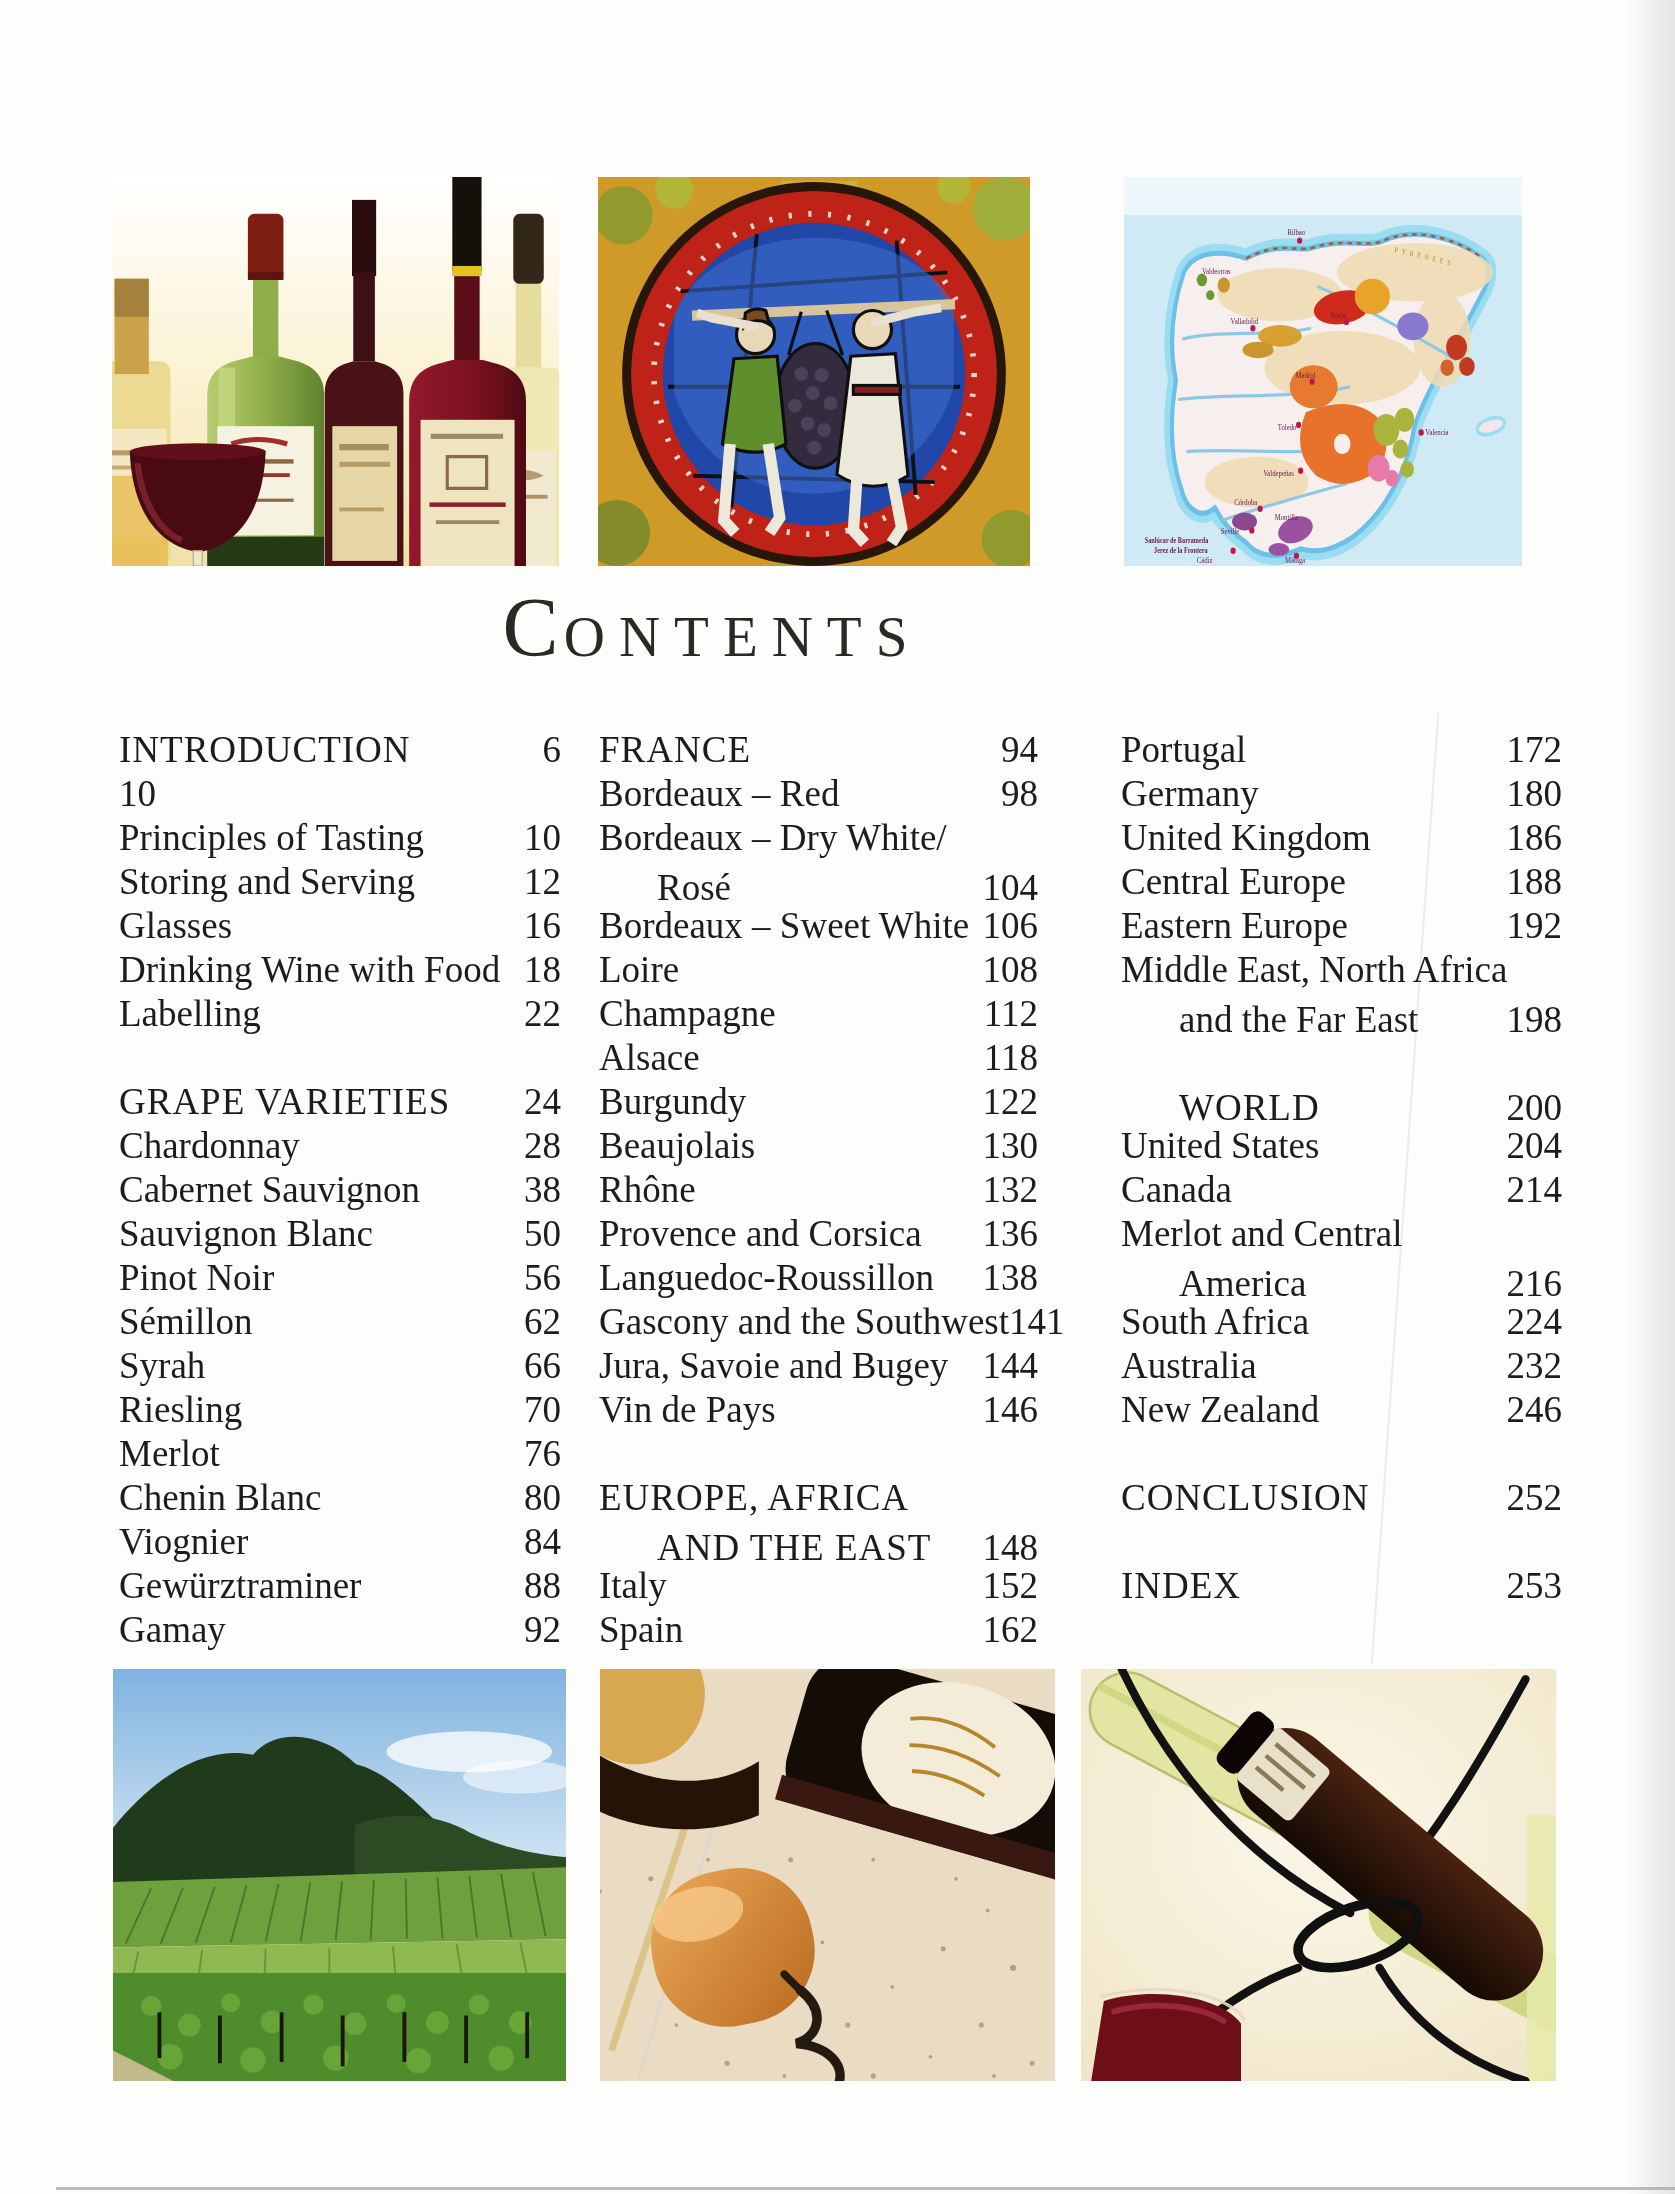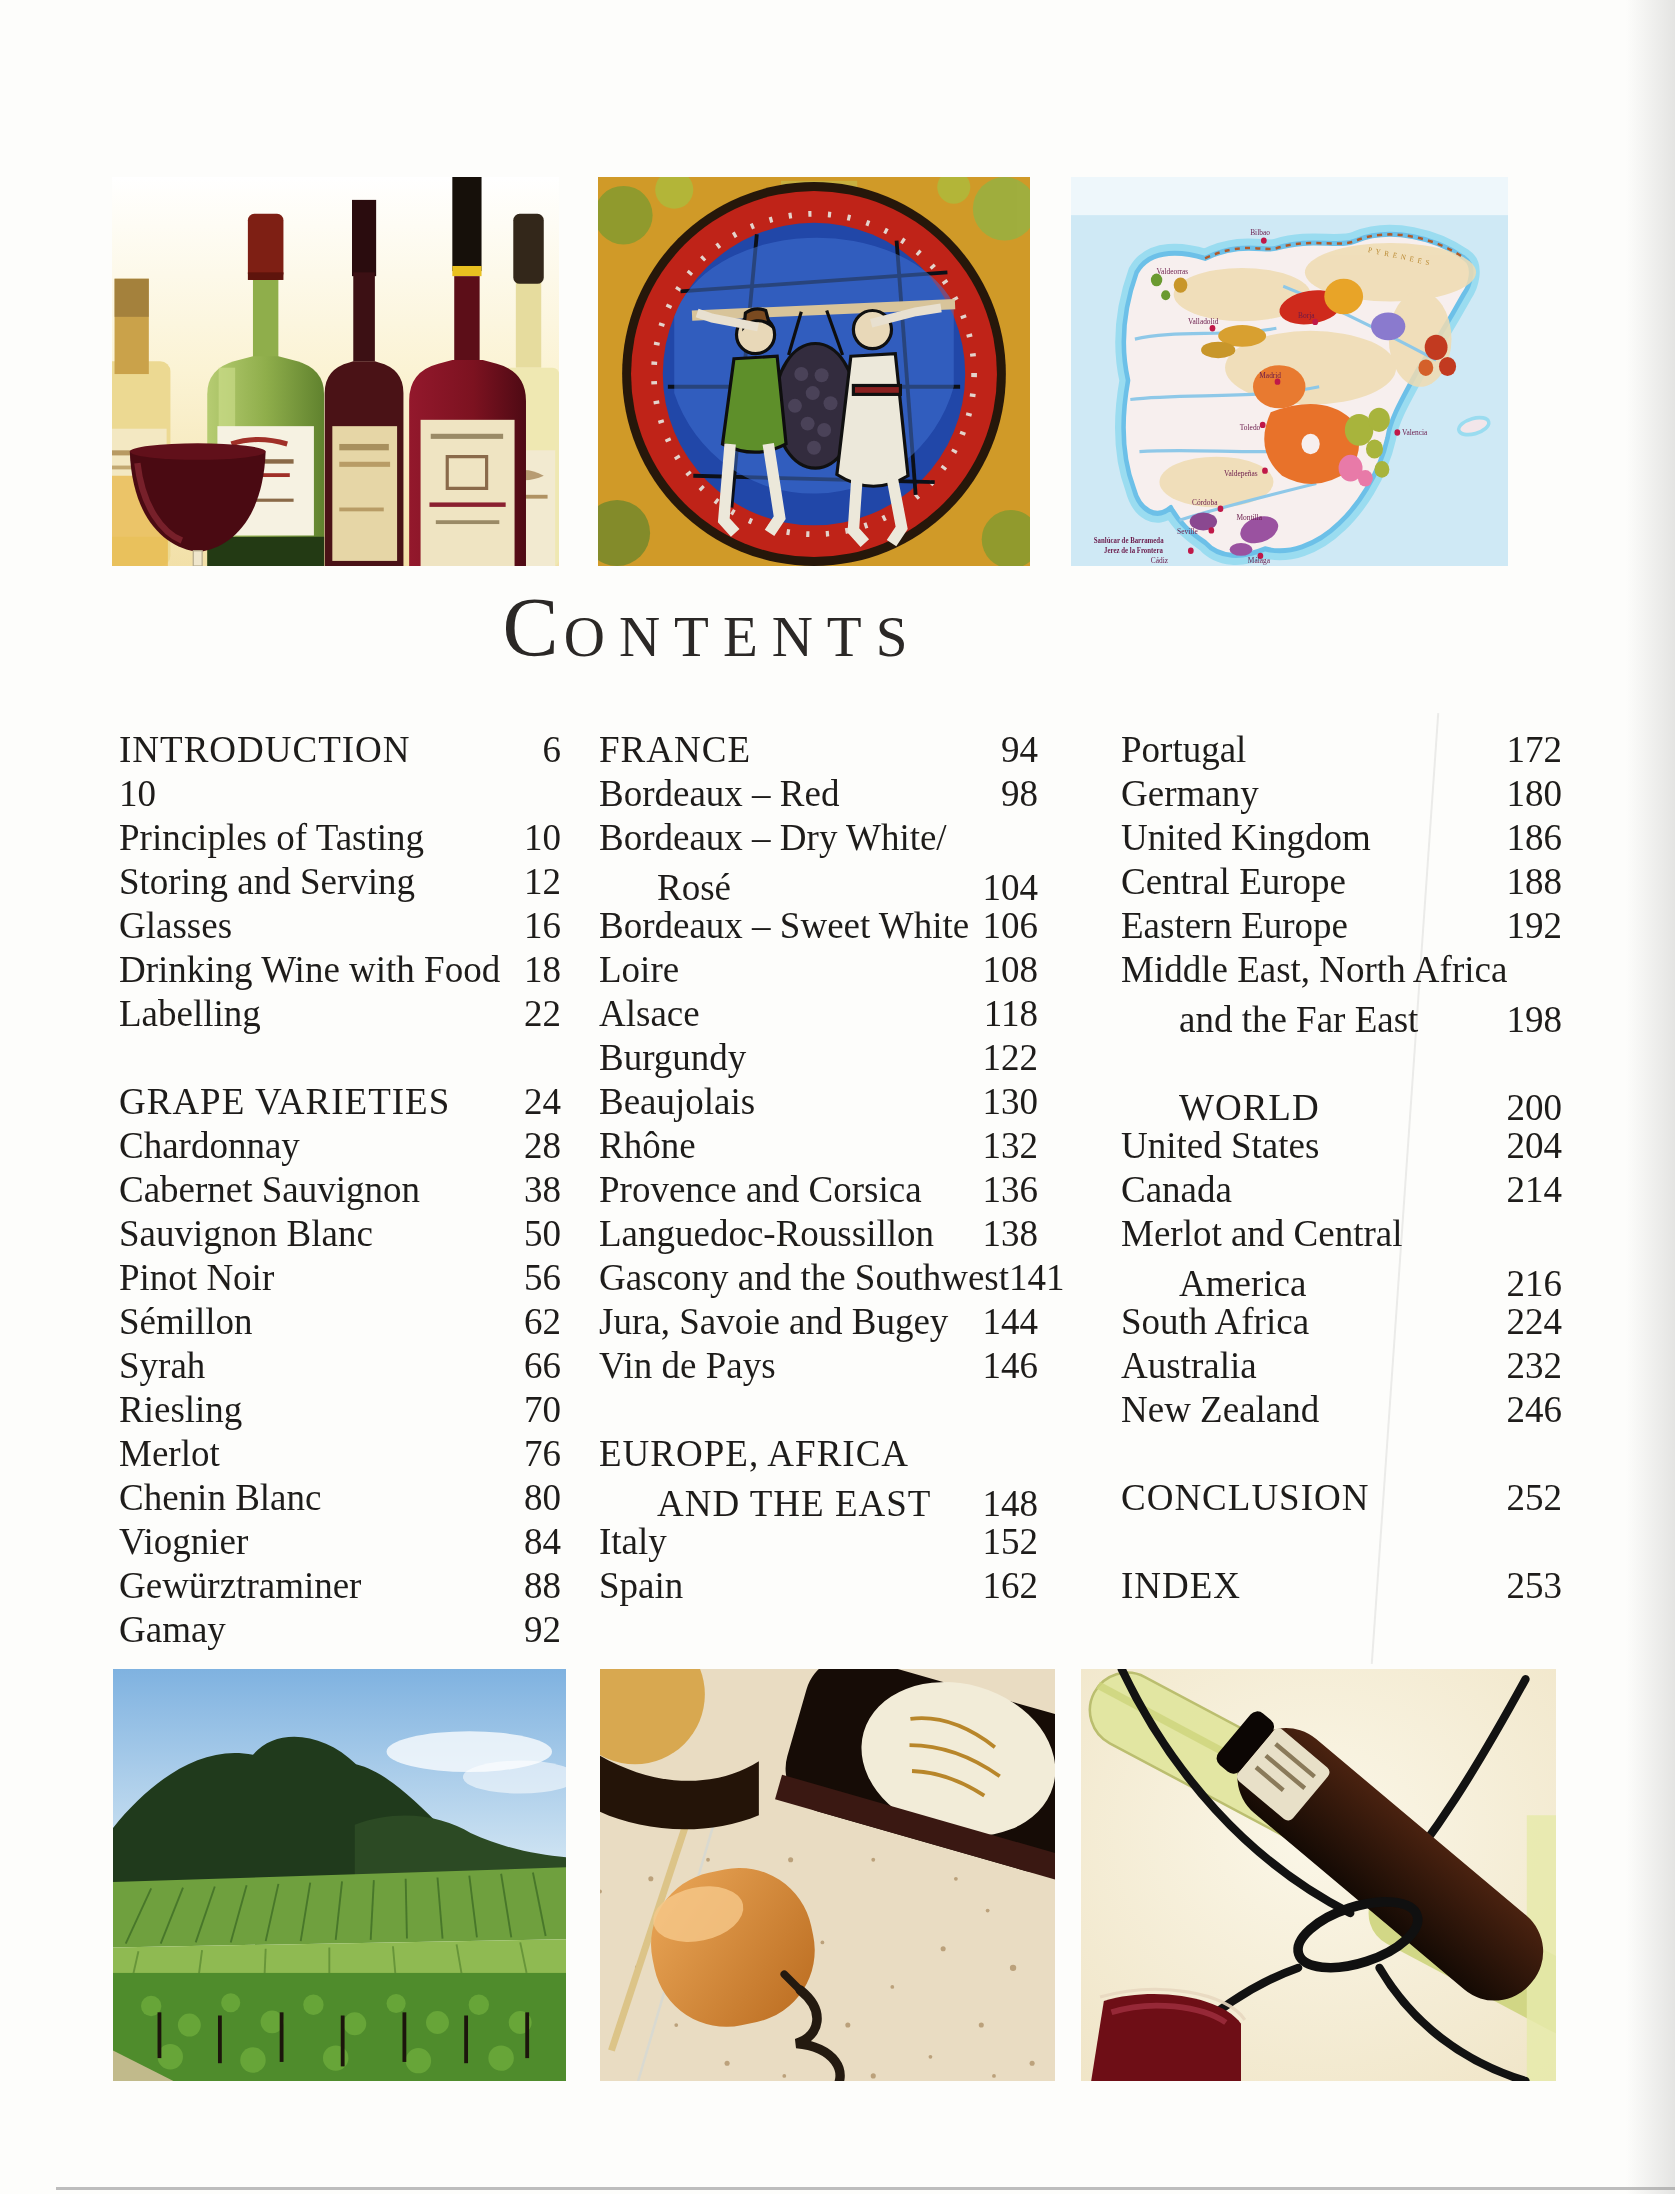--- a/index.html
+++ b/index.html
@@ -178,21 +178,21 @@
     <circle cx="432" cy="240" r="30" fill="#e8d8b8"></circle>
     <path d="M398,282 L468,278 L488,470 Q432,504 376,468 Z" fill="#ece8da"></path>
     <rect x="402" y="328" width="74" height="14" fill="#8a2020"></rect>
     <path d="M430,230 L500,212 L540,206" fill="none" stroke="#e8e0d0" stroke-width="14"></path>
     <path d="M408,468 L402,556 L420,576" fill="none" stroke="#ece8da" stroke-width="18"></path>
     <path d="M462,468 L478,552 L462,576" fill="none" stroke="#ece8da" stroke-width="18"></path>
   </g>
 </svg>
 </div>
 
-<div class="photo" style="left:1071px;top:177px;width:437px;height:389px;">
+<div class="photo" style="left:1124px;top:177px;width:398px;height:389px;">
 <svg viewBox="0 0 766 612" preserveAspectRatio="none">
   <rect x="0" y="0" width="766" height="612" fill="#cfe9f5"></rect>
   <rect x="0" y="0" width="766" height="60" fill="#eef7fb"></rect>
   <g>
     <path id="iberia" d="M115,150 C140,110 200,118 235,128 C300,100 340,118 360,112 C420,95 470,112 500,100
       C560,78 640,96 690,128 C710,140 700,170 688,185 C660,230 640,260 610,300
       C580,350 560,380 555,410 C540,470 500,520 470,545 C430,580 380,595 340,585
       C300,600 260,600 235,575 C210,560 190,545 175,520 C150,540 120,525 110,490
       C85,430 90,370 100,320 C85,260 95,200 115,150 Z" fill="#f7efee" stroke="#9adcf0" stroke-width="30" stroke-linejoin="round"></path>
     <path d="M115,150 C140,110 200,118 235,128 C300,100 340,118 360,112 C420,95 470,112 500,100
@@ -381,20 +381,24 @@
     </div>
     <div class="toc-row">
       <span class="toc-label">Bordeaux – Sweet White</span>
       <span class="toc-page">106</span>
     </div>
     <div class="toc-row">
       <span class="toc-label">Loire</span>
       <span class="toc-page">108</span>
     </div>
     <div class="toc-row">
+      <span class="toc-label">Champagne</span>
+      <span class="toc-page">112</span>
+    </div>
+    <div class="toc-row">
       <span class="toc-label">Alsace</span>
       <span class="toc-page">118</span>
     </div>
     <div class="toc-row">
       <span class="toc-label">Burgundy</span>
       <span class="toc-page">122</span>
     </div>
     <div class="toc-row">
       <span class="toc-label">Beaujolais</span>
       <span class="toc-page">130</span>

